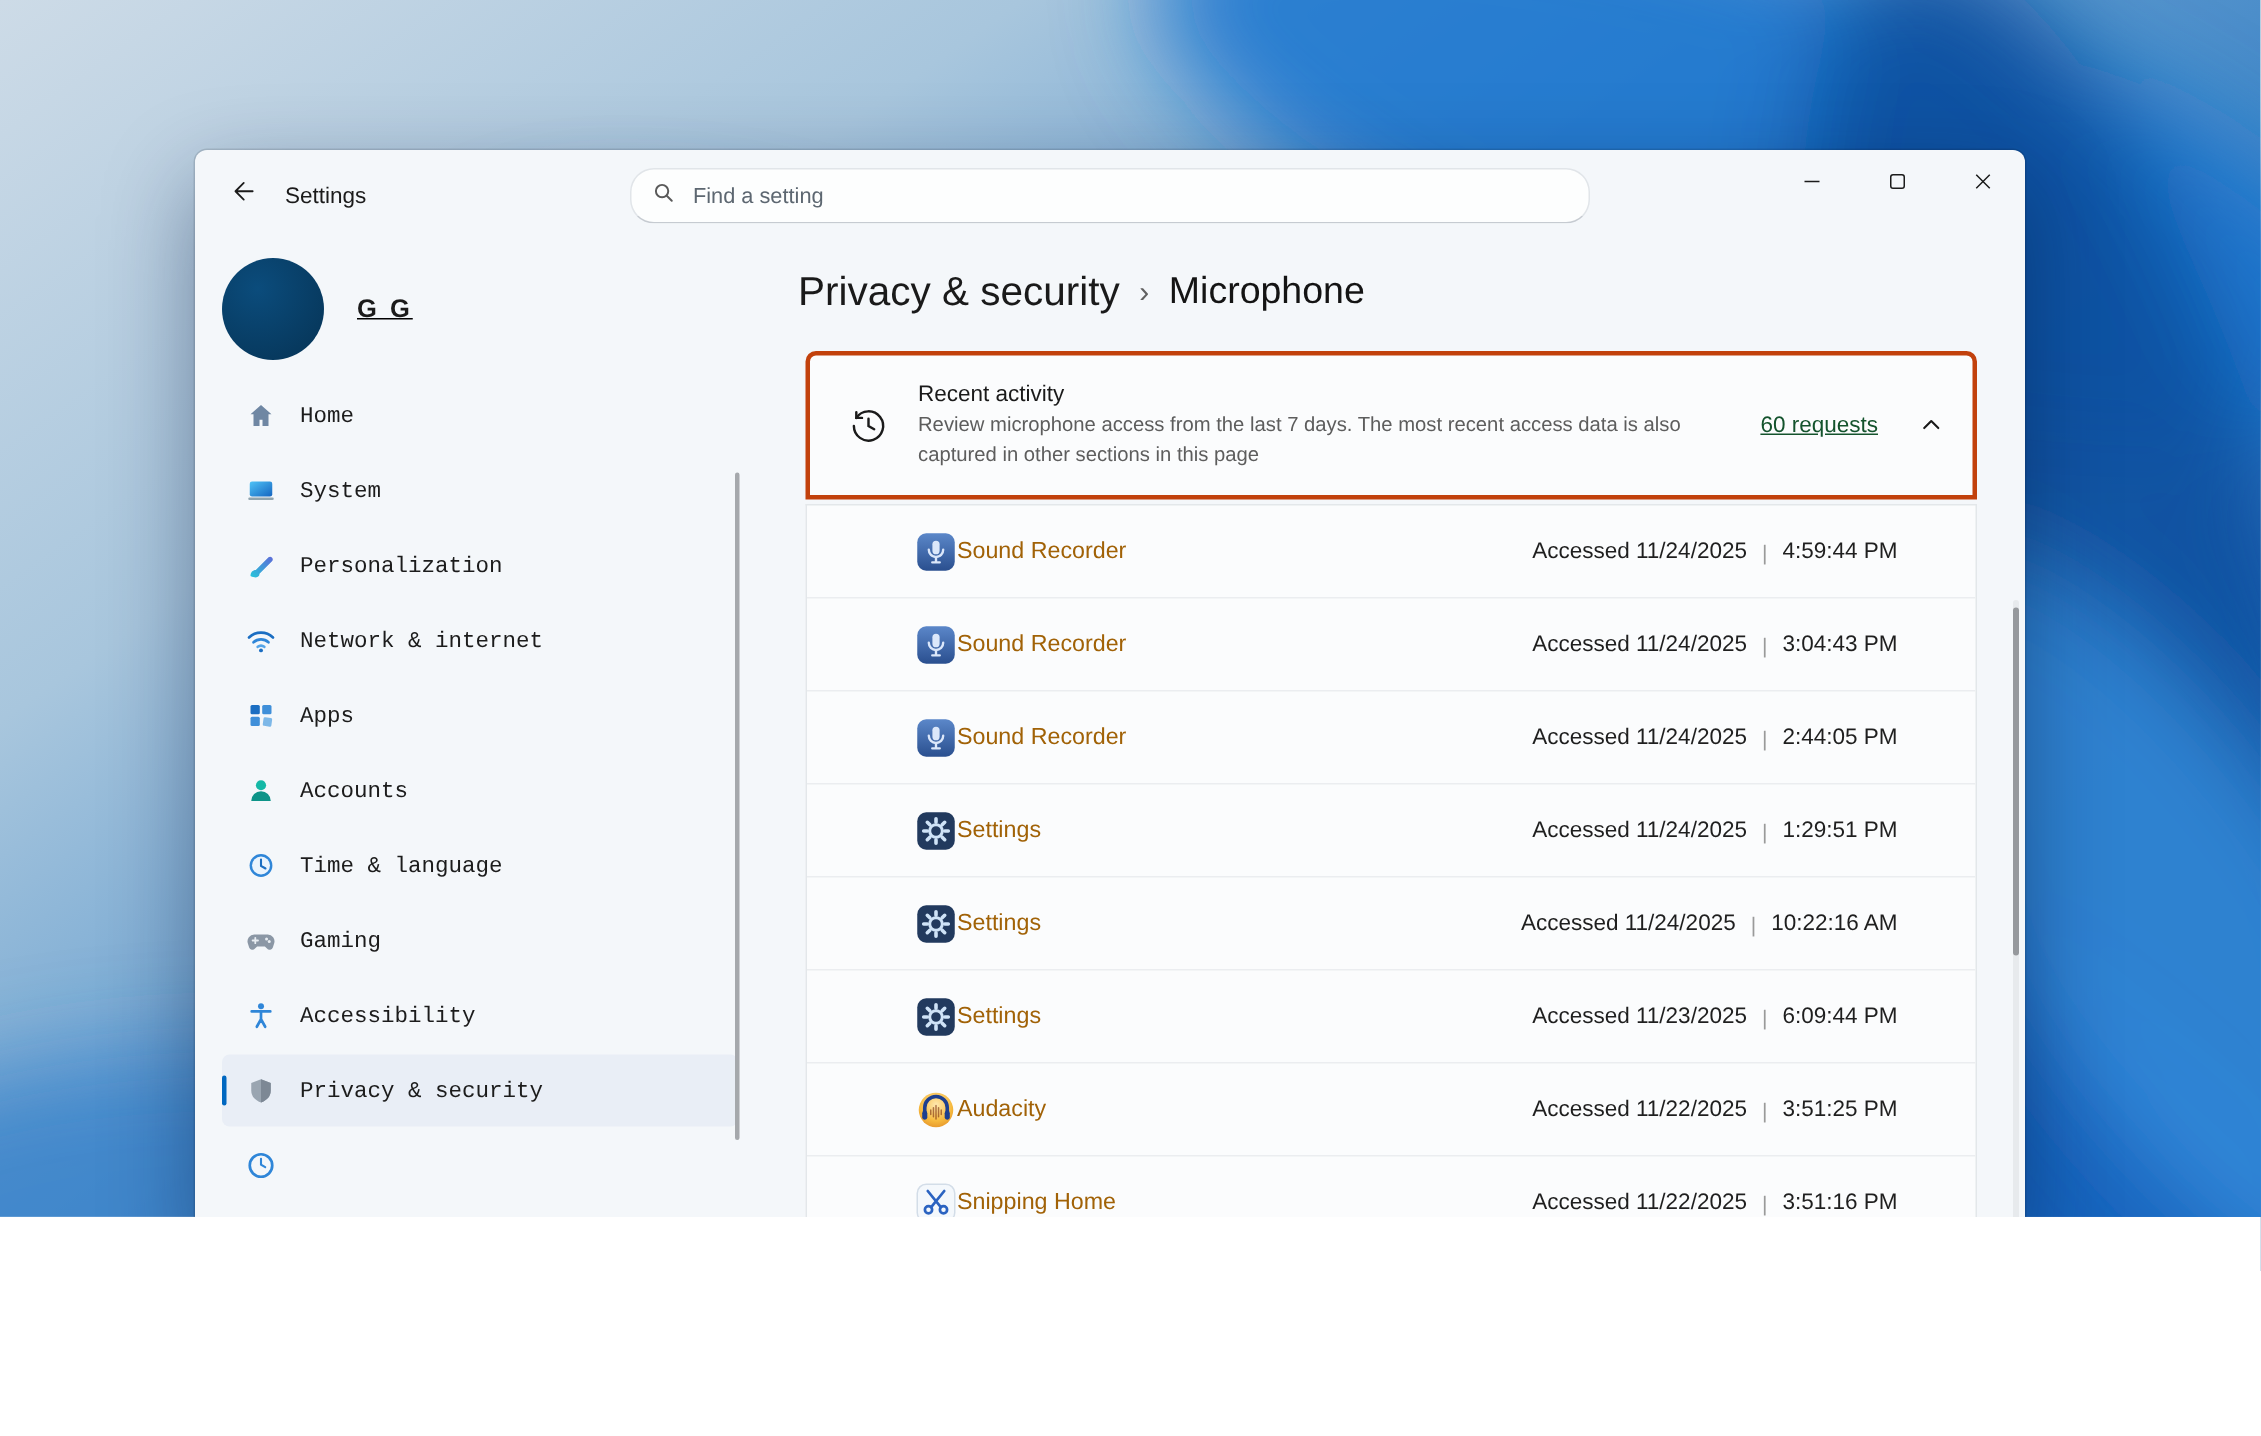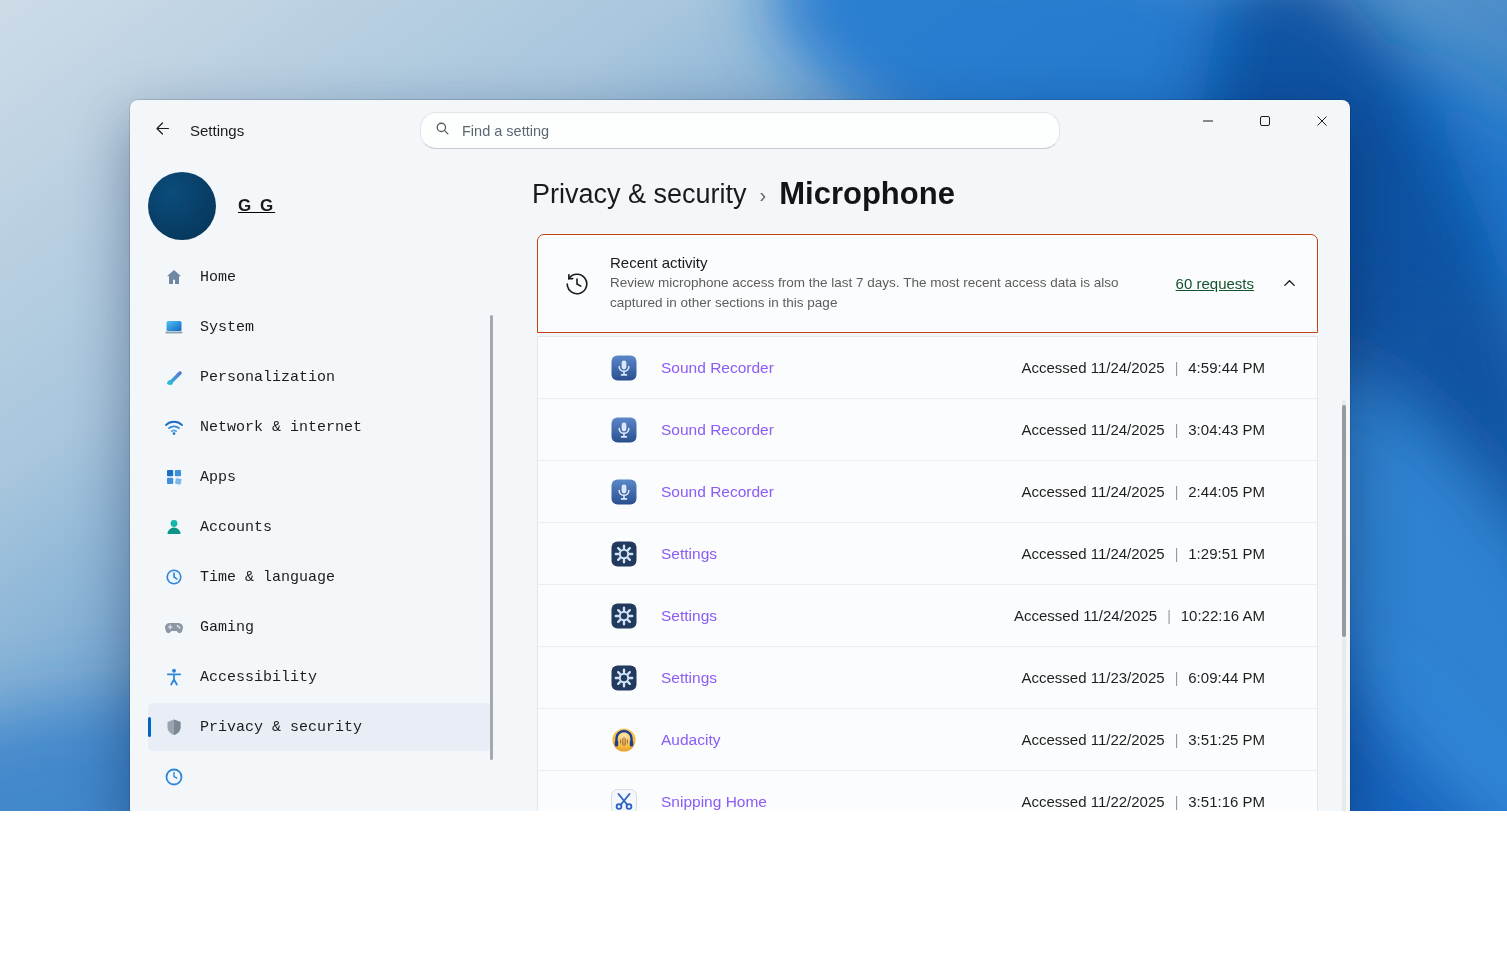--- a/index.html
+++ b/index.html
@@ -49,38 +49,38 @@
   .nav-icon{width:20px;height:20px;display:flex;align-items:center;justify-content:center;}
   .nav-label{font-size:15px;color:#1c1c1c;white-space:nowrap;}
   .sidebar-scrollbar{position:absolute;right:37px;top:155px;width:3px;height:445px;
     background:#a5a8ac;border-radius:2px;cursor:grab;}
 
   
   .main{position:relative;flex:1;}
   .main-header{position:absolute;left:2px;top:12px;height:44px;display:flex;align-items:center;gap:13px;}
   .crumb-parent{font-size:27px;font-weight:500;color:#1a1a1a;cursor:pointer;}
   .crumb-sep{font-size:20px;color:#616161;padding-top:2px;}
-  .crumb-current{font-size:31px;font-weight:700;color:#141414;}
+  .crumb-current{font-size:25px;font-weight:400;color:#141414;}
 
   .recent-card{position:absolute;left:7px;top:74px;width:781px;height:99px;background:#fbfcfd;
-    border:1px solid #c2410c;border-radius:7px 7px 0 0;display:flex;align-items:center;cursor:pointer;}
+    border:3px solid #c2410c;border-radius:7px 7px 0 0;display:flex;align-items:center;cursor:pointer;}
   .recent-icon{margin-left:24px;width:30px;display:flex;align-items:center;justify-content:center;}
   .recent-texts{margin-left:18px;display:flex;flex-direction:column;gap:2px;}
   .recent-title{font-size:15px;color:#1a1a1a;}
   .recent-desc{font-size:13.5px;line-height:20px;color:#5d5d5d;max-width:540px;}
   .recent-right{position:absolute;right:20px;top:0;height:100%;display:flex;align-items:center;gap:28px;}
   .recent-badge{font-size:15px;color:#14532d;text-decoration:underline;}
   .chev{display:flex;align-items:center;cursor:pointer;}
 
   .rows{position:absolute;left:7px;top:176px;bottom:0;width:781px;background:#fbfcfd;
     border:1px solid #e3e7ea;border-bottom:none;overflow:hidden;}
   .row{height:62px;border-bottom:1px solid #ebedf0;display:flex;align-items:center;
     padding:0 52px 0 72px;}
   .app-icon{width:28px;height:28px;display:flex;align-items:center;justify-content:center;flex-shrink:0;}
-  .row-app{margin-left:23px;font-size:15.5px;color:#8b5cf6;white-space:nowrap;}
+  .row-app{font-size:15.5px;color:#a16207;white-space:nowrap;}
   .row-right{margin-left:auto;display:flex;align-items:center;gap:10px;white-space:nowrap;}
   .row-accessed,.row-time{font-size:15px;color:#1f1f1f;}
   .row-sep{font-size:14px;color:#9a9a9a;}
 
   .main-scroll-track{position:absolute;right:4px;top:240px;width:4px;height:488px;
     background:#e7eaed;border-radius:2px;}
   .main-scroll-thumb{position:absolute;right:4px;top:245px;width:4px;height:232px;
     background:#96999d;border-radius:2px;cursor:grab;}
 </style>
 </head>

